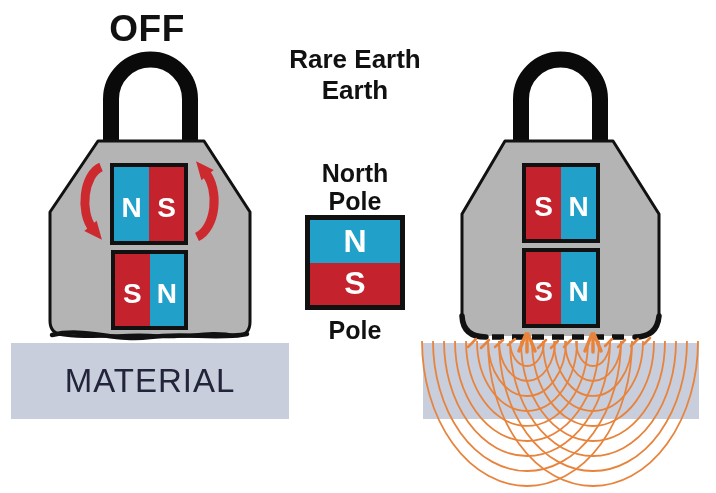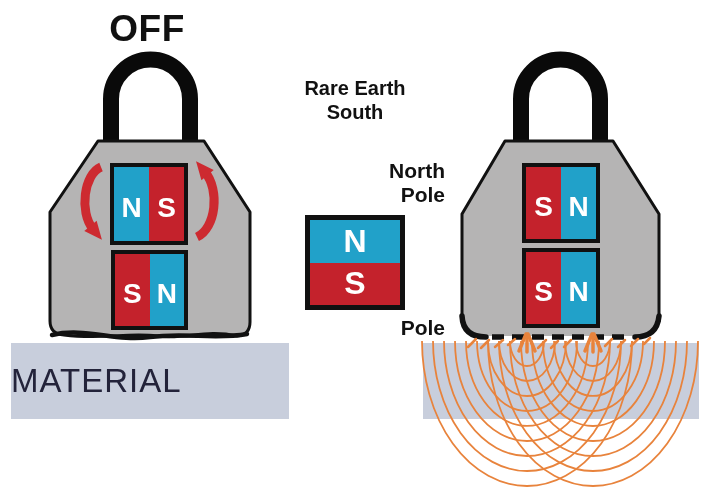--- a/index.html
+++ b/index.html
@@ -12,21 +12,21 @@
     --ink:#111111;
   }
   html,body{margin:0;padding:0;background:#ffffff;}
   .canvas{
     position:relative;width:716px;height:493px;background:#ffffff;overflow:hidden;
     font-family:"Liberation Sans","DejaVu Sans",sans-serif;color:var(--ink);
   }
   
   .material{
     position:absolute;top:343px;height:76px;background:var(--material-bg);
-    display:flex;align-items:center;justify-content:flex-start;z-index:1;
+    display:flex;align-items:center;justify-content:center;z-index:1;
   }
   .material-left{left:11px;width:278px;}
   .material-right{left:423px;width:276px;}
   .material-label{
     font-size:33px;font-weight:500;letter-spacing:1px;color:#23233a;
   }
   
   .shapes{position:absolute;left:0;top:0;z-index:2;}
   .shackle{fill:none;stroke:#0a0a0a;stroke-width:16px;}
   .lock-body{fill:var(--body-gray);stroke:var(--ink);stroke-width:3px;stroke-linejoin:round;}
@@ -60,22 +60,22 @@
     left:305px;top:215px;width:100px;height:95px;border-width:5px;
     flex-direction:column;
   }
   .magnet-legend .half{font-size:32px;}
   .magnet-legend .half span{transform:none;}
   
   .label{position:absolute;text-align:center;z-index:4;}
   .state-title{font-size:37px;font-weight:600;letter-spacing:0.5px;}
   .title-off{left:47px;top:8px;width:200px;text-align:center;}
   .title-on{left:460px;top:4px;width:200px;}
-  .legend-heading{left:265px;top:44px;width:180px;font-size:20px;font-weight:600;line-height:1.2;margin-top:32px;}
-  .pole-label{left:265px;width:180px;font-size:21px;font-weight:600;line-height:1.12;text-align:right;}
+  .legend-heading{left:265px;top:44px;width:180px;font-size:26px;font-weight:600;line-height:1.2;}
+  .pole-label{left:265px;width:180px;font-size:25px;font-weight:600;line-height:1.12;}
   .north-label{top:159px;}
   .south-label{top:316px;}
   .label .line{display:block;}
 </style>
 </head>
 <body>
 
 <div class="canvas">
 
   <div class="material material-left">
@@ -190,21 +190,21 @@
     </div>
     <div class="half red">
       <span>S</span>
     </div>
   </div>
 
   <div class="label state-title title-off">OFF</div>
 
   <div class="label legend-heading">
     <span class="line">Rare Earth</span>
-    <span class="line">South</span>
+    <span class="line">Earth</span>
   </div>
 
   <div class="label pole-label north-label">
     <span class="line">North</span>
     <span class="line">Pole</span>
   </div>
 
   <div class="label pole-label south-label">
     <span class="line">Pole</span>
   </div>

